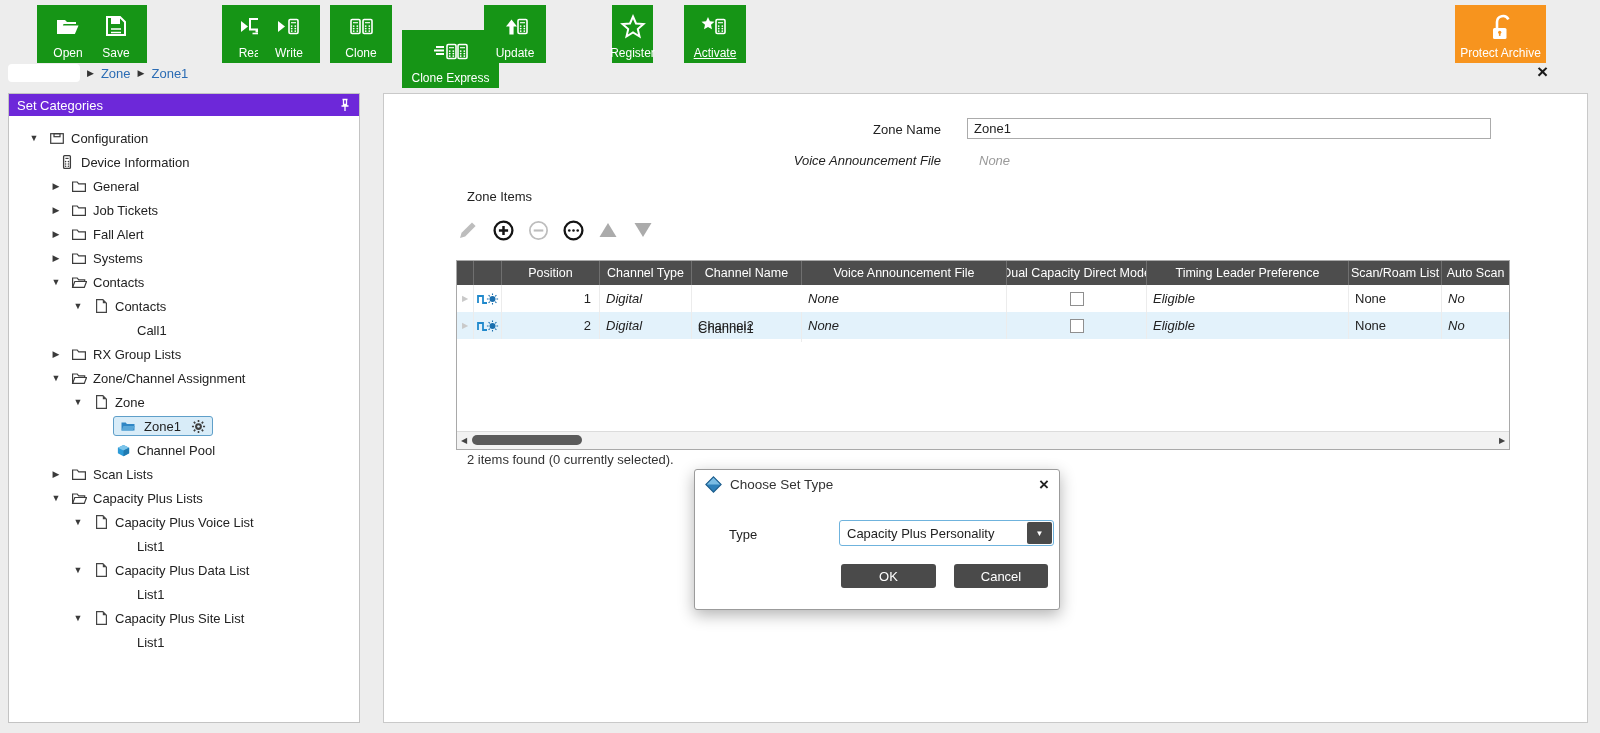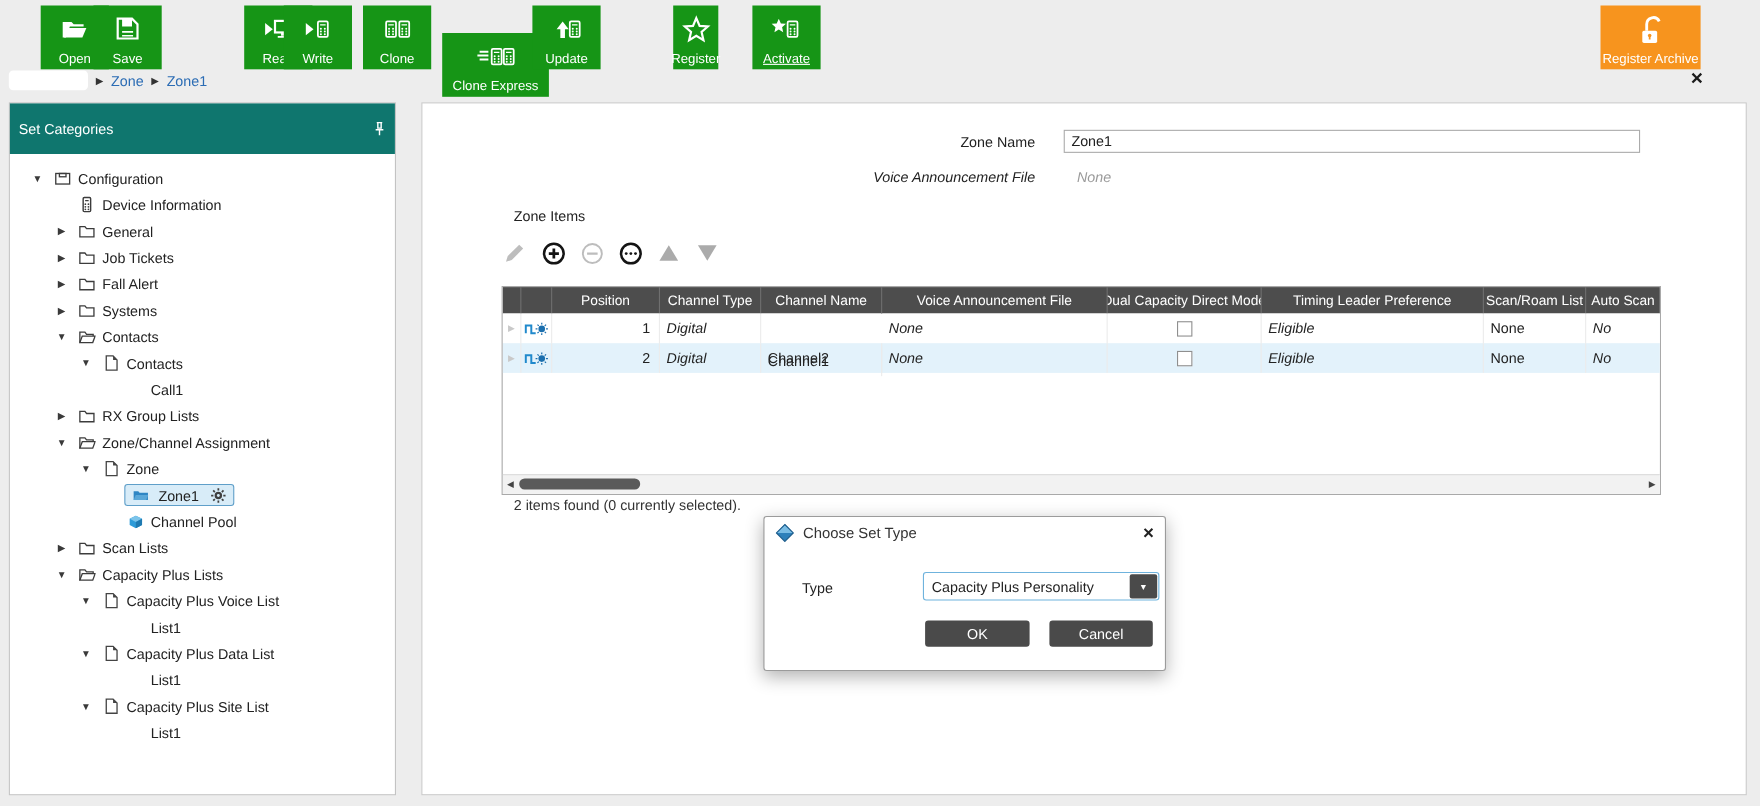--- a/index.html
+++ b/index.html
@@ -19,22 +19,22 @@
   
   #breadcrumb{position:absolute;left:8px;top:63px;height:20px;display:flex;align-items:center;gap:7px}
   .bc-blob{width:72px;height:18px;background:#fff;border-radius:4px}
   .bc-arrow{font-size:9px;color:#333;line-height:1}
   .bc-link{color:#2b6cb4;cursor:pointer}
   #win-close{position:absolute;left:1537px;top:61px;font-size:19px;font-weight:700;color:#1a1a1a;cursor:pointer}
 
   
   #sidebar{position:absolute;left:8px;top:93px;width:352px;height:630px;background:#fff;
            border:1px solid #c3c3c3;box-sizing:border-box}
-  #sidebar-header{height:22px;background:#0f766e;color:#fff;display:flex;align-items:center;
-                  padding:12px 8px;font-size:13px}
+  #sidebar-header{height:22px;background:#6d28d9;color:#fff;display:flex;align-items:center;
+                  padding:0 8px;font-size:13px}
   #sidebar-pin{margin-left:auto;cursor:pointer}
   #tree{padding-top:10px}
   .tree-row{height:24px;display:flex;align-items:center;cursor:pointer}
   .texp{width:22px;text-align:center;font-size:9px;color:#3a3a3a;flex:none}
   .ticon{width:24px;display:flex;justify-content:center;flex:none}
   .tlabel{padding-left:2px;white-space:nowrap}
   .sel-box{display:inline-flex;align-items:center;background:#d8ecf8;border:1px solid #5f9fc9;
            border-radius:3px;padding:1px 6px 1px 4px;margin-left:2px;gap:4px}
   .sel-box .ticon{width:20px}
   .gear{margin-left:6px;display:flex}
@@ -257,21 +257,21 @@
     </div>
     <div class="tb-btn orange" style="left: 1455px; width: 91px;">
       <span class="tb-icon">
         <svg width="34" height="36" viewBox="0 0 34 36">
           <path fill="none" stroke="#fff" stroke-width="2.6" d="M13 16v-6a6 6 0 0 1 11.4-2.6"></path>
           <rect x="9" y="16" width="13.5" height="11" rx="1.5" fill="#fff"></rect>
           <circle cx="15.7" cy="20.3" r="1.6" fill="#F7941E"></circle>
           <path stroke="#F7941E" stroke-width="1.6" d="M15.7 20.3v3.6"></path>
         </svg>
       </span>
-      <span class="tb-label">Register Archive</span>
+      <span class="tb-label">Protect Archive</span>
     </div>
   </div>
 
 <div id="breadcrumb">
   <span class="bc-blob"></span>
   <span class="bc-arrow">▶</span>
   <span class="bc-link">Zone</span>
   <span class="bc-arrow">▶</span>
   <span class="bc-link">Zone1</span>
 </div>
@@ -290,21 +290,21 @@
       <div class="tree-row" style="padding-left: 14px;">
         <span class="texp">▼</span>
         <span class="ticon">
           <svg width="16" height="16" viewBox="0 0 16 16">
             <rect x="1.7" y="3.7" width="12.6" height="9.6" fill="none" stroke="#3c3c3c" stroke-width="1.2"></rect>
             <rect x="5" y="3.7" width="6" height="3" fill="none" stroke="#3c3c3c" stroke-width="1.2"></rect>
           </svg>
         </span>
         <span class="tlabel">Configuration</span>
       </div>
-      <div class="tree-row" style="padding-left: 36px;">
+      <div class="tree-row" style="padding-left: 24px;">
         <span class="texp"></span>
         <span class="ticon">
           <svg width="16" height="16" viewBox="0 0 16 16">
             <rect x="4.6" y="1.6" width="6.8" height="12.8" rx="1" fill="none" stroke="#3c3c3c" stroke-width="1.3"></rect>
             <path d="M6.4 4.4h3.2" stroke="#3c3c3c" stroke-width="1.1"></path>
             <g fill="#3c3c3c">
               <circle cx="6.6" cy="7.6" r=".8"></circle>
               <circle cx="9.4" cy="7.6" r=".8"></circle>
               <circle cx="6.6" cy="10" r=".8"></circle>
               <circle cx="9.4" cy="10" r=".8"></circle>

